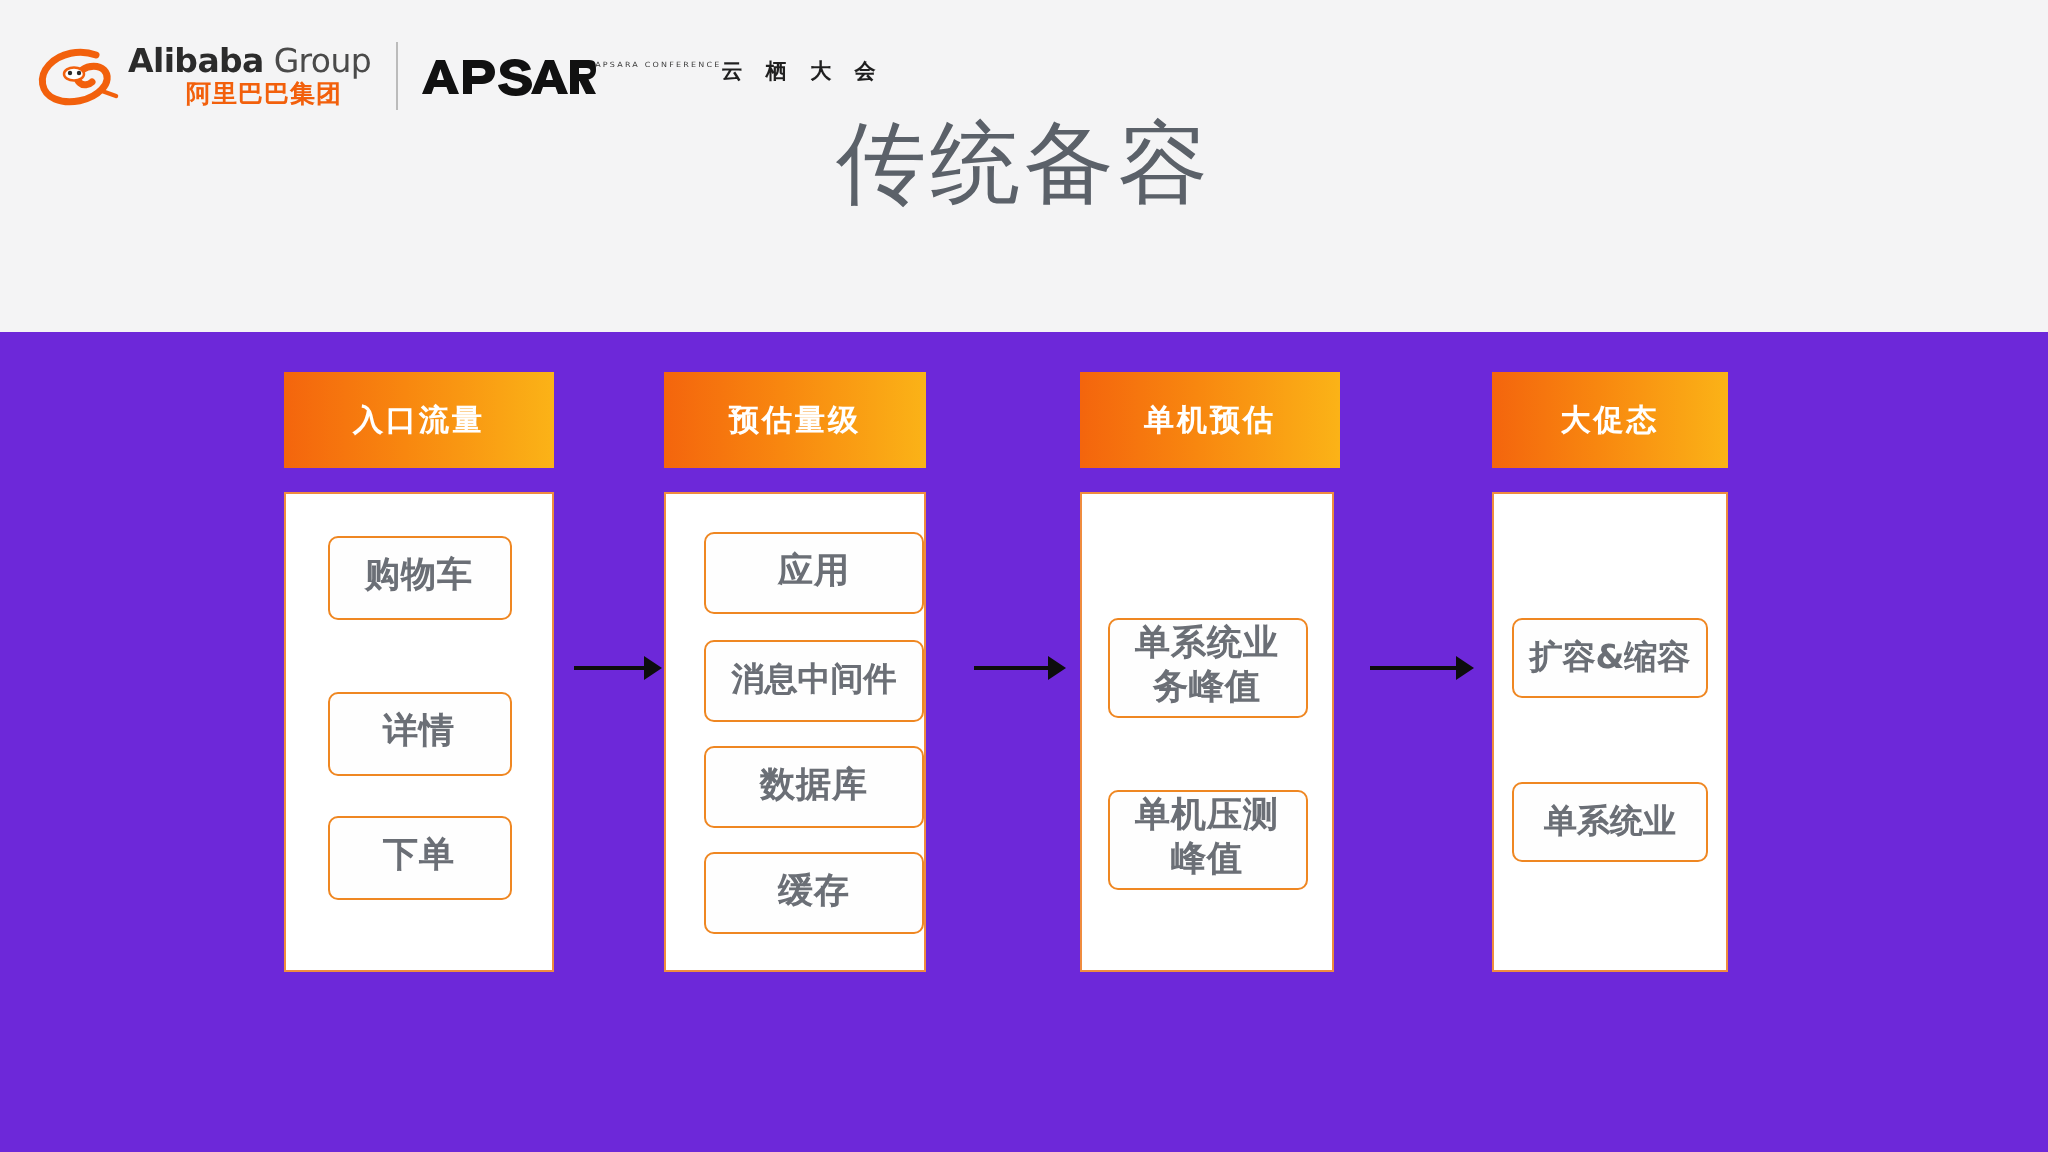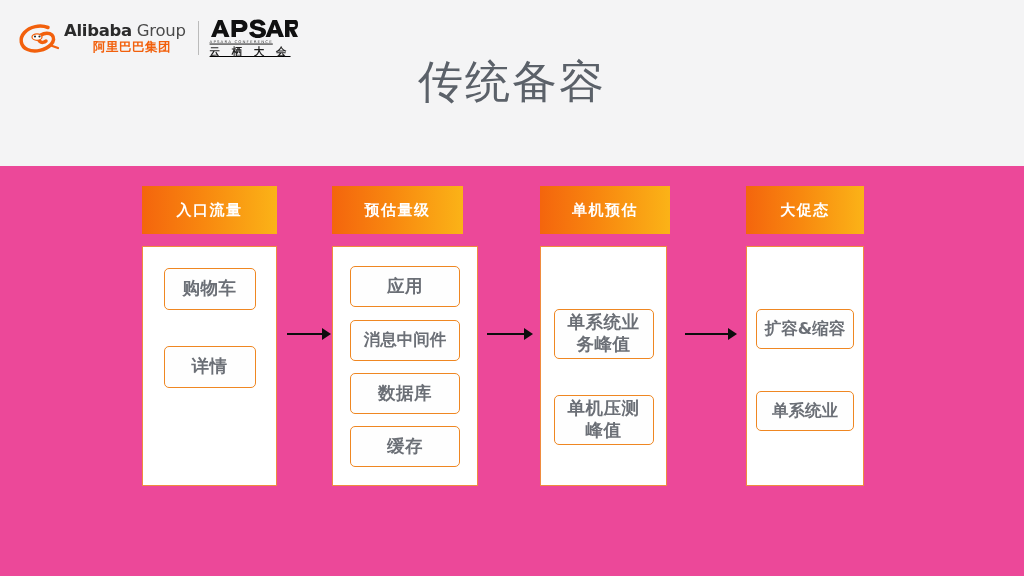--- a/index.html
+++ b/index.html
@@ -8,21 +8,21 @@
     height: 576px;
     overflow: hidden;
     background: #ffffff;
     font-family: "DejaVu Sans", "Liberation Sans", sans-serif;
   }
 
   .slide {
     position: relative;
     width: 1024px;
     height: 576px;
-    background: #ec4899;
+    background: #6d28d9;
   }
 
   
   .header-band {
     position: absolute;
     left: 0; top: 0;
     width: 1024px;
     height: 166px;
     background: #f4f4f5;
   }
@@ -66,24 +66,23 @@
   .logo-divider {
     width: 1px;
     height: 34px;
     background: #bbbbbb;
     margin: 0 11px 0 12px;
     flex: 0 0 auto;
   }
 
   .apsara-block {
     display: flex;
-    flex-direction: column;
+    flex-direction: row;
     justify-content: center;
     line-height: 1;
-    text-decoration: underline;
   }
   .apsara-wordmark { height: 19px; width: 88px; }
   .apsara-sub-en {
     font-size: 4px;
     color: #3b3b3b;
     letter-spacing: 1.1px;
     margin-top: 2px;
     white-space: nowrap;
     transform: scaleY(0.9);
     transform-origin: left top;
@@ -163,21 +162,21 @@
     white-space: pre-line;
   }
 
   
   #col-1 { left: 142px; width: 135px; }
   #col-1 .col-header { width: 135px; }
   #col-1 .col-body { width: 135px; height: 240px; }
 
   #col-2 { left: 332px; width: 131px; }
   #col-2 .col-header { width: 131px; }
-  #col-2 .col-body { width: 146px; height: 240px; }
+  #col-2 .col-body { width: 131px; height: 240px; align-items: flex-end; }
 
   #col-3 { left: 540px; width: 130px; }
   #col-3 .col-header { width: 130px; }
   #col-3 .col-body { width: 127px; height: 240px; }
 
   #col-4 { left: 746px; width: 118px; }
   #col-4 .col-header { width: 118px; }
   #col-4 .col-body { width: 118px; height: 240px; }
 
   
@@ -268,20 +267,21 @@
     <div class="slide-title">传统备容</div>
   </div>
 
   <div class="diagram">
 
     <div class="column" id="col-1">
       <div class="col-header">入口流量</div>
       <div class="col-body">
         <div class="item">购物车</div>
         <div class="item">详情</div>
+        <div class="item">下单</div>
       </div>
     </div>
 
     <div class="arrow" id="arrow-1">
       <div class="shaft"></div>
       <div class="head"></div>
     </div>
 
     <div class="column" id="col-2">
       <div class="col-header">预估量级</div>

